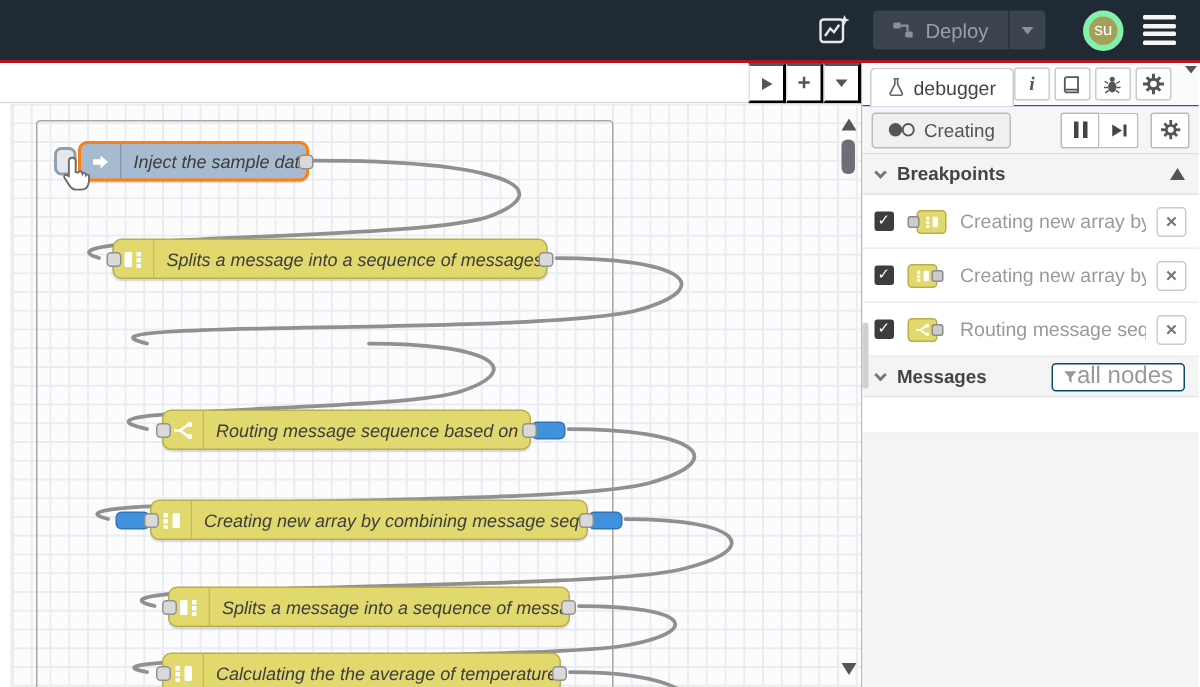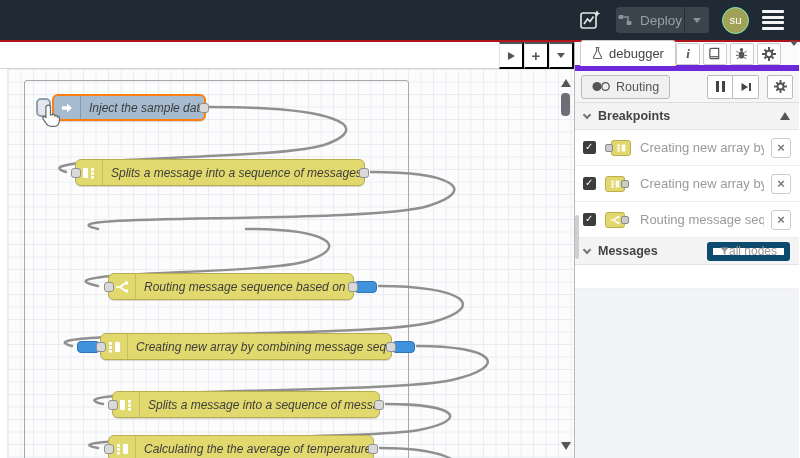--- a/index.html
+++ b/index.html
@@ -7,29 +7,29 @@
     font-family:"Liberation Sans", sans-serif; background:#fff; }
   .app { width:800px; height:458px; position:relative; }
 
   
   .header { height:40px; background:#1f2a35; display:flex; align-items:center;
     justify-content:flex-end; padding-right:16px; gap:13px; }
   .ai-btn { width:26px; height:26px; background:none; border:none; display:flex;
     align-items:center; justify-content:center; cursor:pointer; }
   .deploy { display:flex; align-items:center; height:26px; background:#3b434d;
     border-radius:3px; overflow:hidden; }
-  .deploy-main { display:flex; align-items:center; gap:8px; padding:0 2px; height:26px; }
+  .deploy-main { display:flex; align-items:center; gap:8px; padding:0 13px; height:26px; }
   .deploy-label { color:#98a0a7; font-size:13.5px; }
   .deploy-divider { width:1px; height:26px; background:rgba(0,0,0,.28); }
   .deploy-chevron { width:24px; height:26px; display:flex; align-items:center; justify-content:center; }
   .tri-down-sm { width:0; height:0; border-left:4px solid transparent;
     border-right:4px solid transparent; border-top:5px solid #8a9199; }
   .avatar { width:27px; height:27px; border-radius:50%; background:#a2a158;
-    border:1px solid #86efac; color:#fff; font-size:11.5px; display:flex;
-    align-items:center; justify-content:center; }
+    border:4px solid #86efac; color:#fff; font-size:11.5px; display:flex;
+    align-items:center; justify-content:center;margin-left:12px; }
   .burger { width:22px; height:20px; display:flex; flex-direction:column;
     justify-content:space-between; background:none; border:none; cursor:pointer; }
   .burger i { display:block; height:3px; background:#f4f4f4; border-radius:1px; }
   .red-line { height:2px; background:#b2141d; }
 
   
   .main { display:flex; height:416px; }
 
   
   .workspace { width:575px; position:relative; border-right:1px solid #b8b8b8; }
@@ -79,21 +79,21 @@
     border-left:5px solid transparent; border-right:5px solid transparent; border-bottom:8px solid #555; }
   .cv-thumb { position:absolute; top:24px; left:3px; width:9px; height:23px;
     background:#6e6e76; border-radius:4px; cursor:grab; }
   .cv-down { position:absolute; bottom:8px; left:3px; width:0; height:0; cursor:pointer;
     border-left:5px solid transparent; border-right:5px solid transparent; border-top:8px solid #555; }
 
   
   .sidebar { width:224px; background:#fff; display:flex; flex-direction:column; position:relative; }
   .sb-scroll-thumb { position:absolute; left:0; top:173px; width:4px; height:44px;
     background:#cdd0d4; border-radius:2px; z-index:5; }
-  .sb-tabbar { height:29px; background:#fbfbfb; border-bottom:6px solid #6d28d9;
+  .sb-tabbar { height:29px; background:#fbfbfb; border-bottom:1px solid #6d28d9;
     display:flex; align-items:flex-end; padding:0 5px; }
   .sb-tab { position:relative; top:1px; height:26px; background:#fff; border:1px solid #ccc;
     border-bottom:1px solid #fff; border-radius:4px 4px 0 0; padding:0 11px;
     display:flex; align-items:center; gap:6px; font-size:13px; color:#444; cursor:pointer; }
   .sb-tab-icons { margin-left:auto; align-self:center; display:flex; align-items:center; gap:3px; }
   .sq-btn { width:24px; height:22px; border:1px solid #ccc; border-radius:2px; background:#fff;
     display:flex; align-items:center; justify-content:center; cursor:pointer; color:#555; }
   .i-glyph { font-family:"Liberation Serif", serif; font-weight:bold; font-style:italic;
     font-size:13px; color:#555; }
   .sb-chevron { margin:0 4px 0 6px; cursor:pointer; }
@@ -131,21 +131,21 @@
     border:1px solid #8a8a8a; border-radius:2px; z-index:2; }
   .bpicon.port-left .nbox { left:8px; } .bpicon.port-left .pport { left:2px; }
   .bpicon.port-right .nbox { left:2px; } .bpicon.port-right .pport { left:18px; }
   .bplabel { flex:1; font-size:13px; color:#9a9a9a; white-space:nowrap; overflow:hidden; }
   .xbtn { width:20px; height:20px; border:1px solid #ccc; border-radius:3px; background:#fff;
     color:#777; font-size:13px; font-weight:bold; line-height:1; display:flex;
     align-items:center; justify-content:center; cursor:pointer; flex:none; }
 
   .msg-header { justify-content:flex-start; }
   .filter-btn { margin-left:auto; height:19px; padding:0 7px; background:#fff;
-    border:6px solid #0c4a6e; border-radius:3px; color:#999; font-size:12px;
+    border:1px solid #0c4a6e; border-radius:3px; color:#999; font-size:16px;
     display:flex; align-items:center; gap:0; cursor:pointer; }
   .msg-white { height:24px; background:#fff; border-bottom:1px solid #f0f0f0; }
   .msg-gray { flex:1; background:#f3f4f6; }
 </style>
 </head>
 <body>
 
 <div class="app">
 
   <div class="header">
@@ -371,21 +371,21 @@
           </button>
         </div>
       </div>
 
       <div class="sb-toolbar">
         <button class="enabled-btn">
           <svg width="18" height="11" viewBox="0 0 18 11">
             <circle cx="5" cy="5.5" r="4.5" fill="#555"></circle>
             <rect x="9.8" y="1.6" width="7.4" height="7.8" rx="3.9" fill="none" stroke="#555" stroke-width="1.3"></rect>
           </svg>
-          <span>Routing</span>
+          <span>Creating</span>
         </button>
         <div class="tb-right">
           <button class="tb-btn" style="border-radius:2px 0 0 2px">
             <span class="pause-glyph">
                 <i></i>
                 <i></i>
               </span>
           </button>
           <button class="tb-btn joined" style="border-radius:0 2px 2px 0">
             <svg width="12" height="12" viewBox="0 0 12 12">

